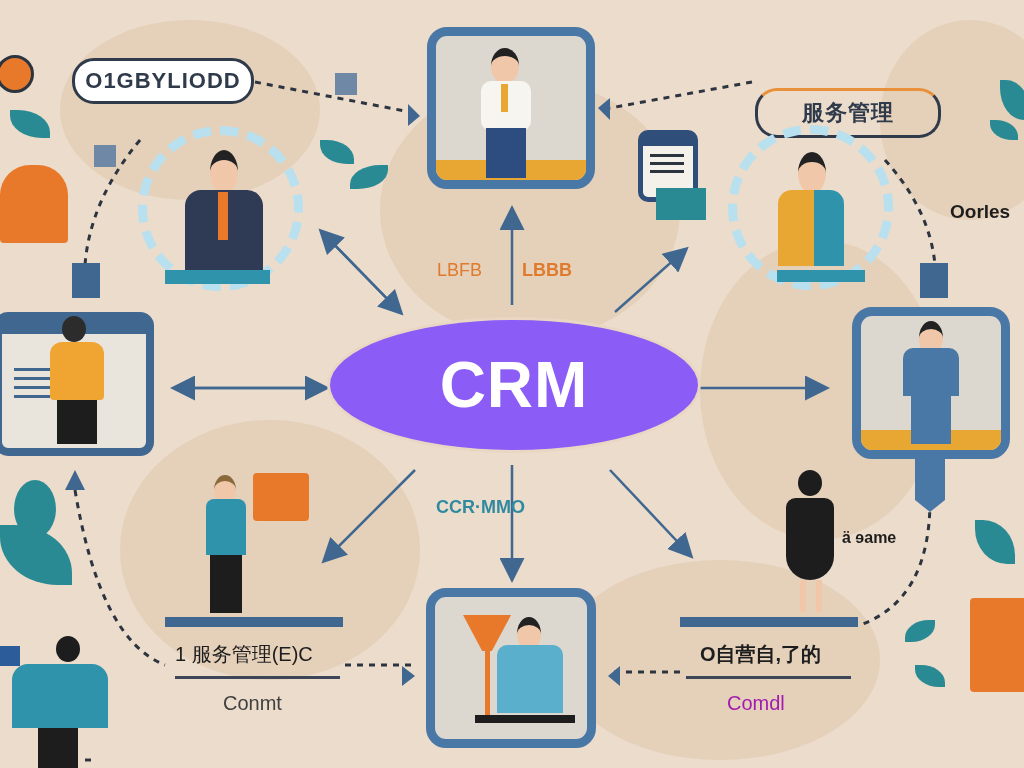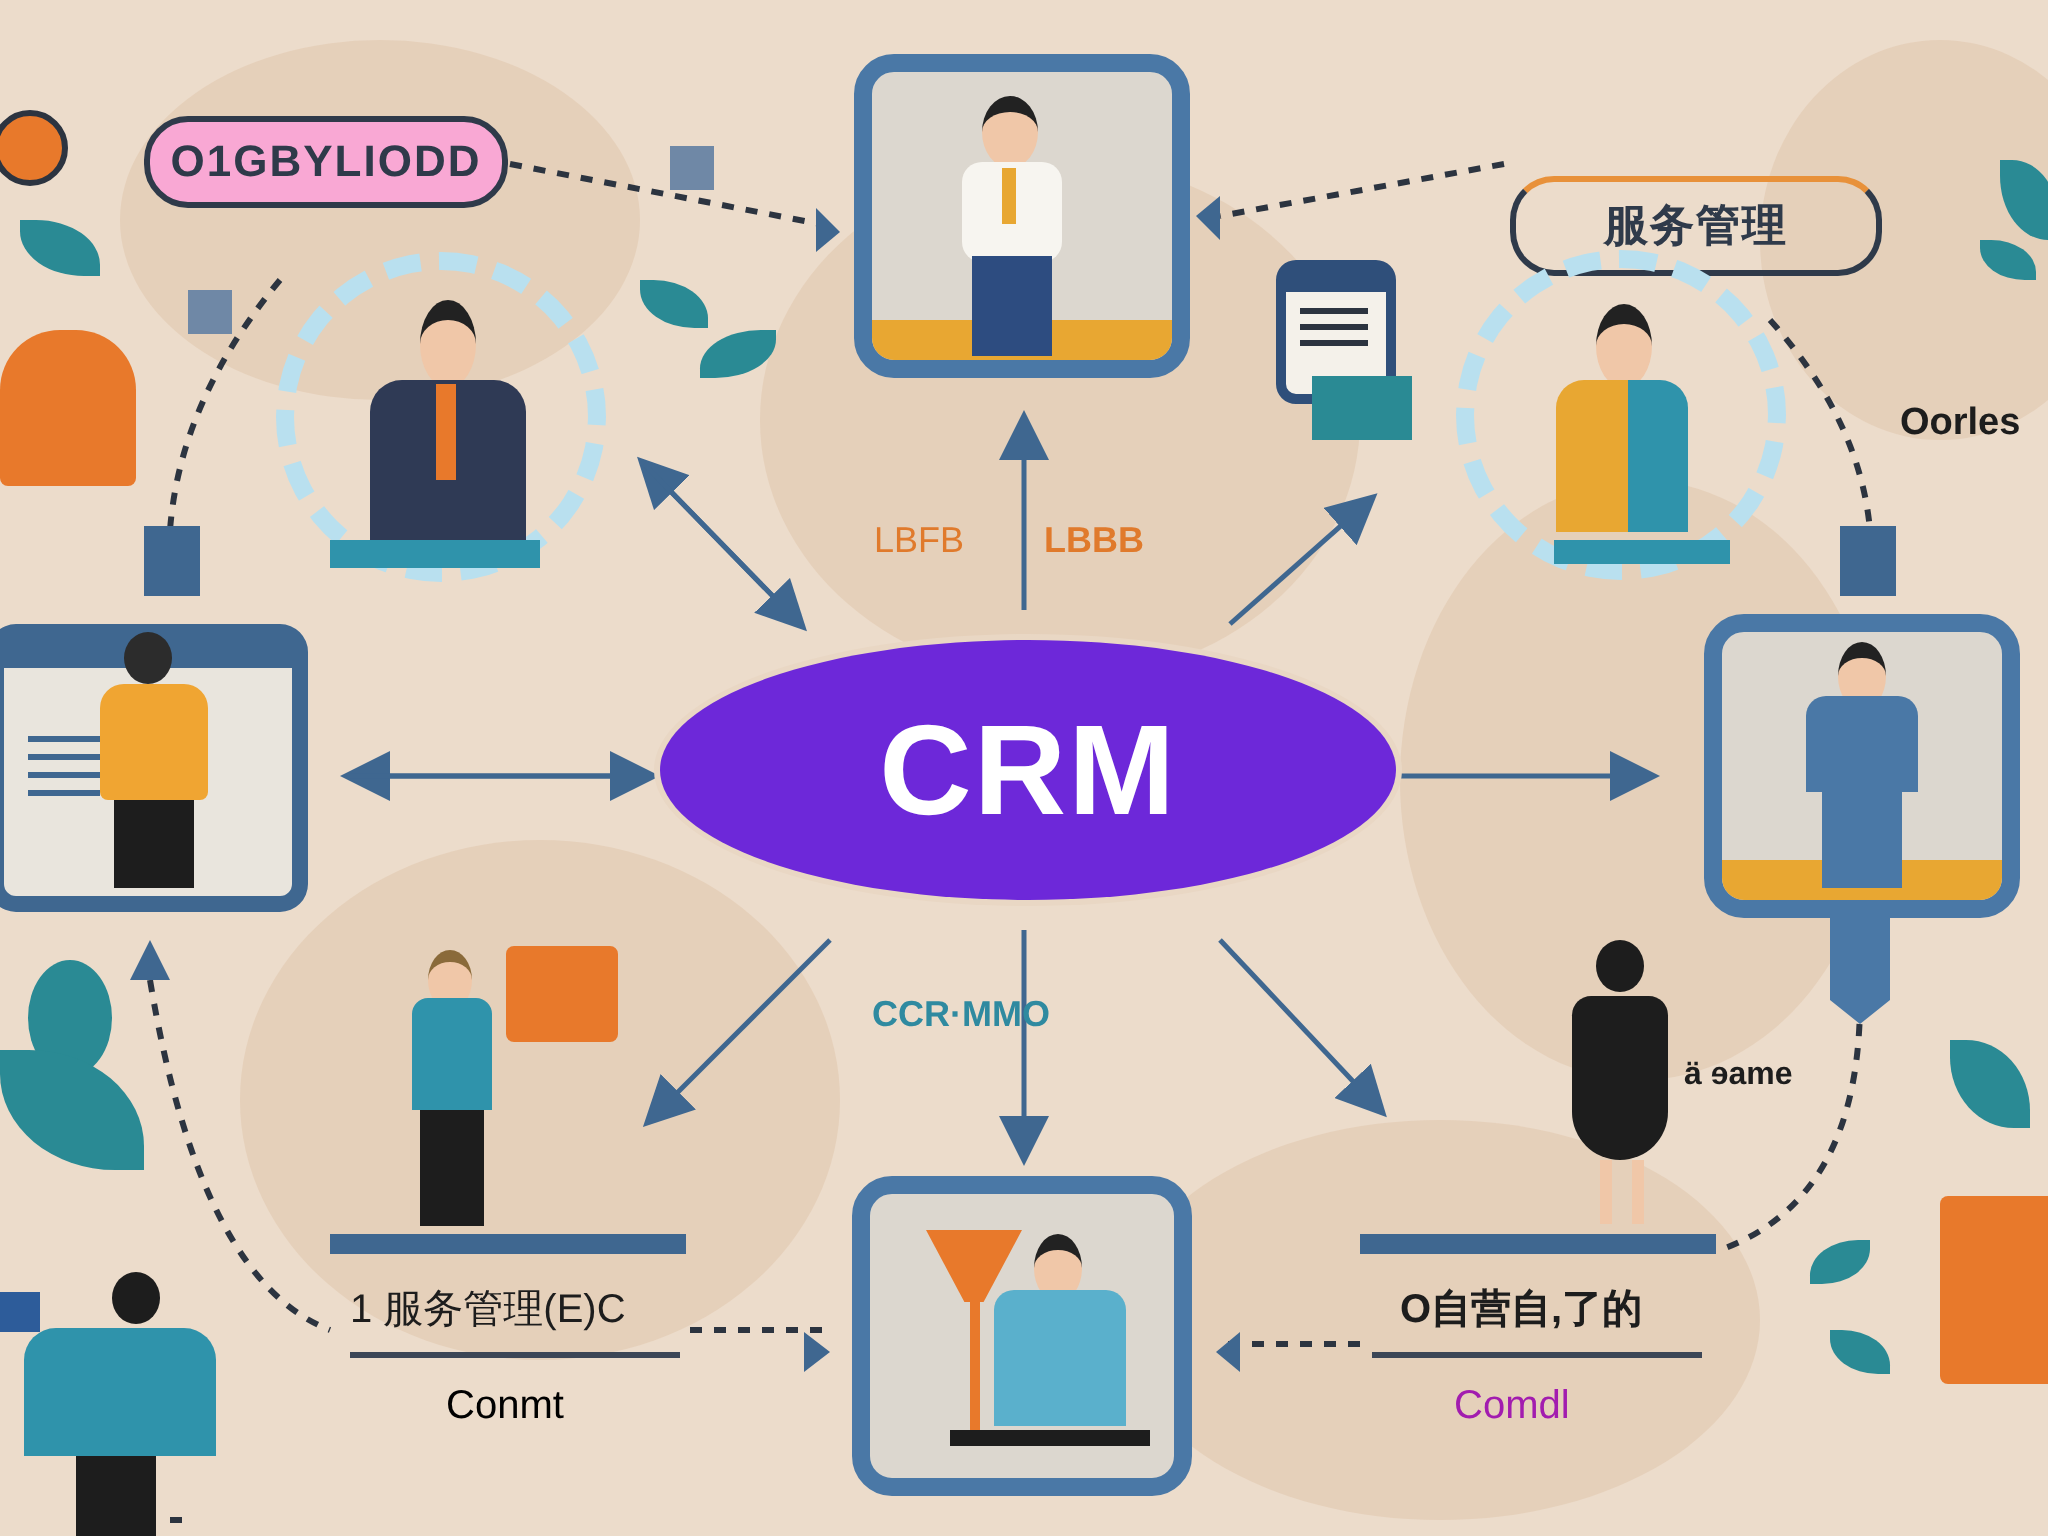--- a/index.html
+++ b/index.html
@@ -5,21 +5,21 @@
   html,body{margin:0;padding:0;}
   body{width:1024px;height:768px;overflow:hidden;background:#ecdccb;font-family:"Liberation Sans",sans-serif;position:relative;}
   .abs{position:absolute;}
   .blob{position:absolute;background:#e2cab2;border-radius:50%;opacity:.7;}
   svg.lines{position:absolute;left:0;top:0;}
   .pill{position:absolute;border:3px solid #2f3a4a;border-radius:22px;display:flex;align-items:center;justify-content:center;font-weight:bold;color:#2f3a4a;font-size:22px;letter-spacing:1px;}
   .frame{position:absolute;border:9px solid #4a78a6;border-radius:20px;background:#dcd7cf;box-sizing:border-box;overflow:hidden;}
   .frame .floor{position:absolute;left:0;right:0;bottom:0;height:20px;background:#e8a732;}
   .ring{position:absolute;border-radius:50%;border:9px dashed #b9e0ef;box-sizing:border-box;}
   .lbl{position:absolute;white-space:nowrap;}
-  .ellipse{position:absolute;left:330px;top:320px;width:368px;height:130px;border-radius:50%;background:#6d28d9;display:flex;align-items:center;justify-content:center;box-shadow:0 0 0 3px #e9d7c4;}
+  .ellipse{position:absolute;left:330px;top:320px;width:368px;height:130px;border-radius:50%;background:#8b5cf6;display:flex;align-items:center;justify-content:center;box-shadow:0 0 0 3px #e9d7c4;}
   .ellipse span{color:#fff;font-weight:bold;font-size:64px;letter-spacing:1px;}
   .underline{position:absolute;height:3px;background:#3c4656;}
 </style>
 </head>
 <body>
 
 <div class="blob" style="left:60px;top:20px;width:260px;height:180px;"></div>
 <div class="blob" style="left:380px;top:80px;width:300px;height:260px;"></div>
 <div class="blob" style="left:700px;top:240px;width:240px;height:300px;"></div>
 <div class="blob" style="left:120px;top:420px;width:300px;height:260px;"></div>
@@ -60,21 +60,21 @@
   <polygon points="598,108 610,98 610,120" fill="#3f6790"></polygon>
   <polygon points="415,676 402,666 402,686" fill="#3f6790"></polygon>
   <polygon points="608,676 620,666 620,686" fill="#3f6790"></polygon>
   <rect x="72" y="263" width="28" height="35" fill="#3f6790"></rect>
   <rect x="920" y="263" width="28" height="35" fill="#3f6790"></rect>
   <rect x="335" y="73" width="22" height="22" fill="#6f88a6"></rect>
   <rect x="94" y="145" width="22" height="22" fill="#6f88a6"></rect>
   <path d="M915,458 L915,500 L930,512 L945,500 L945,458 z" fill="#4a78a6"></path>
 </svg>
 
-<div class="pill" style="left:72px;top:58px;width:176px;height:40px;background:#f9a8d4;">
+<div class="pill" style="left:72px;top:58px;width:176px;height:40px;background:#ffffff;">
   <span>O1GBYLIODD</span>
 </div>
 
 <div class="pill" style="left:755px;top:56px;width:180px;height:44px;border-color:#e8913a #2f3a4a #2f3a4a #2f3a4a;margin-top:32px;">
   <span>服务管理</span>
 </div>
 
 <div class="abs" style="left:0;top:165px;width:68px;height:78px;background:#e8792b;border-radius:30px 30px 4px 4px;"></div>
 <div class="abs" style="left:-4px;top:55px;width:32px;height:32px;background:#e8792b;border-radius:50%;border:3px solid #2c3440;"></div>
 <div class="abs" style="left:10px;top:110px;width:40px;height:28px;background:#2a8a94;border-radius:0 80% 0 80%;"></div>
@@ -158,21 +158,21 @@
 <div class="frame" style="left:426px;top:588px;width:170px;height:160px;">
   <div style="position:absolute;left:28px;top:18px;width:48px;height:36px;background:#e8792b;clip-path:polygon(0 0,100% 0,60% 100%,40% 100%);"></div>
   <div style="position:absolute;left:50px;top:52px;width:5px;height:72px;background:#e8792b;"></div>
   <div style="position:absolute;left:82px;top:20px;width:24px;height:26px;background:#f0c7a8;border-radius:50%;border-top:8px solid #222;"></div>
   <div style="position:absolute;left:62px;top:48px;width:66px;height:68px;background:#5ab0cc;border-radius:10px 10px 0 0;"></div>
   <div style="position:absolute;left:40px;top:118px;width:100px;height:8px;background:#1d1d1d;"></div>
 </div>
 
 <div class="lbl" style="left:175px;top:641px;font-size:20px;font-weight:normal;color:#1d1d1d;">1 服务管理(E)C</div>
 <div class="underline" style="left:175px;top:676px;width:165px;"></div>
-<div class="lbl" style="left:223px;top:692px;font-size:20px;color:#000000;">Conmt</div>
+<div class="lbl" style="left:223px;top:692px;font-size:20px;color:#404040;">Conmt</div>
 
 <div class="lbl" style="left:700px;top:641px;font-size:20px;font-weight:bold;color:#1d1d1d;">O自营自,了的</div>
 <div class="underline" style="left:686px;top:676px;width:165px;"></div>
 <div class="lbl" style="left:727px;top:692px;font-size:20px;color:#a21caf;">Comdl</div>
 
 <div class="abs" style="left:14px;top:480px;width:42px;height:58px;background:#2a8a94;border-radius:50% 50% 50% 50%;"></div>
 <div class="abs" style="left:0;top:525px;width:72px;height:60px;background:#2a8a94;border-radius:0 80% 0 80%;"></div>
 <div class="abs" style="left:8px;top:636px;width:100px;height:132px;">
   <div style="position:absolute;left:48px;top:0;width:24px;height:26px;background:#1d1d1d;border-radius:50%;"></div>
   <div style="position:absolute;left:4px;top:28px;width:96px;height:64px;background:#2f93ab;border-radius:16px 16px 0 0;"></div>

